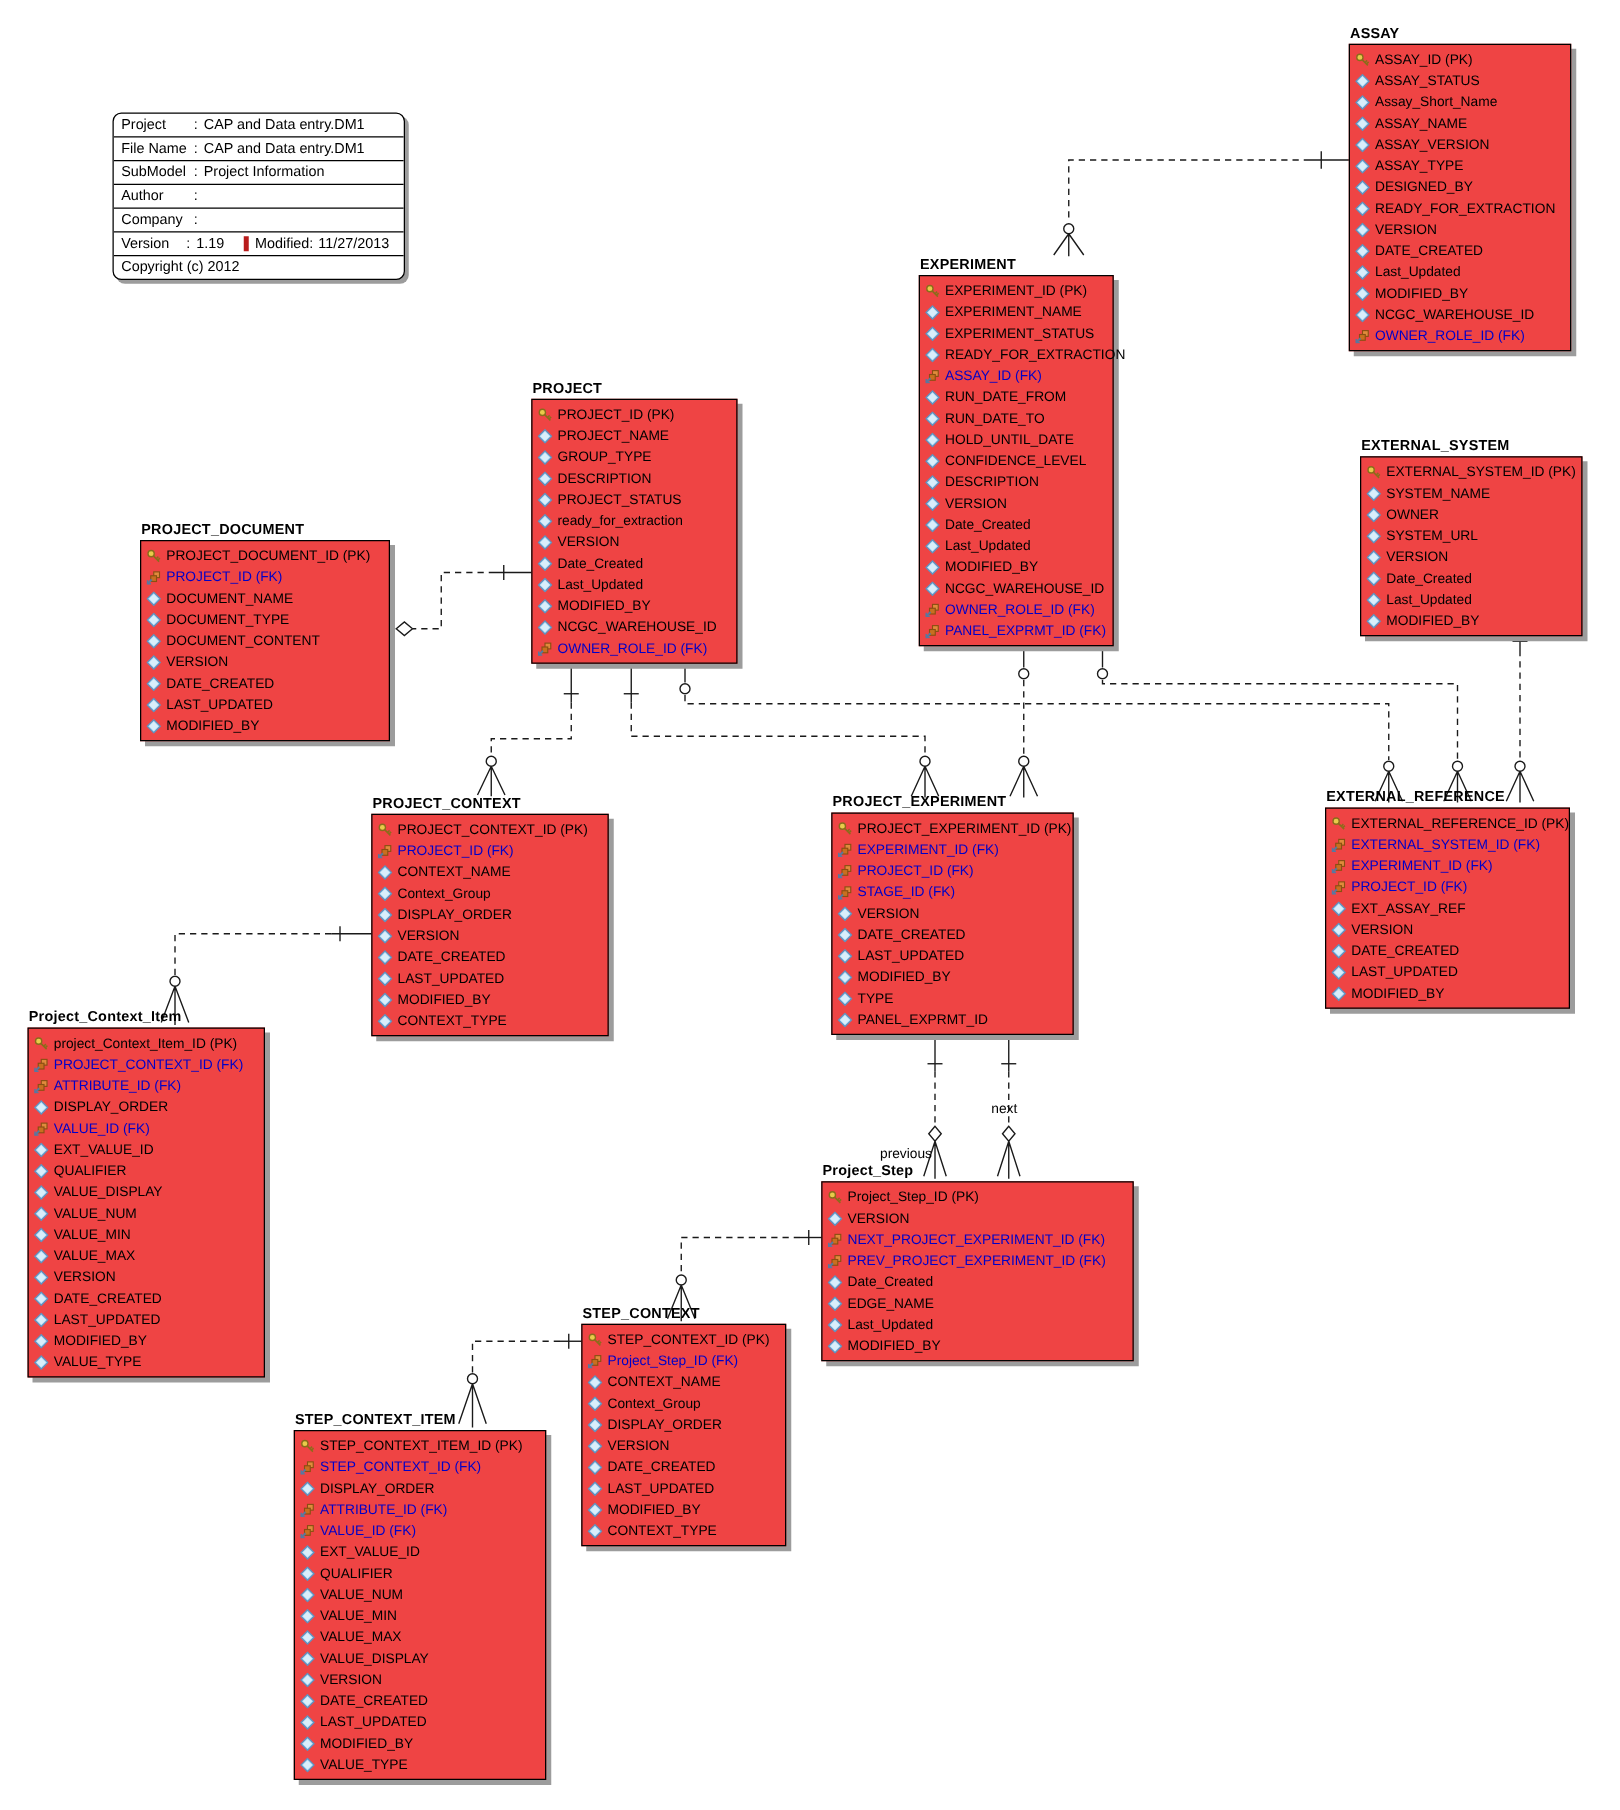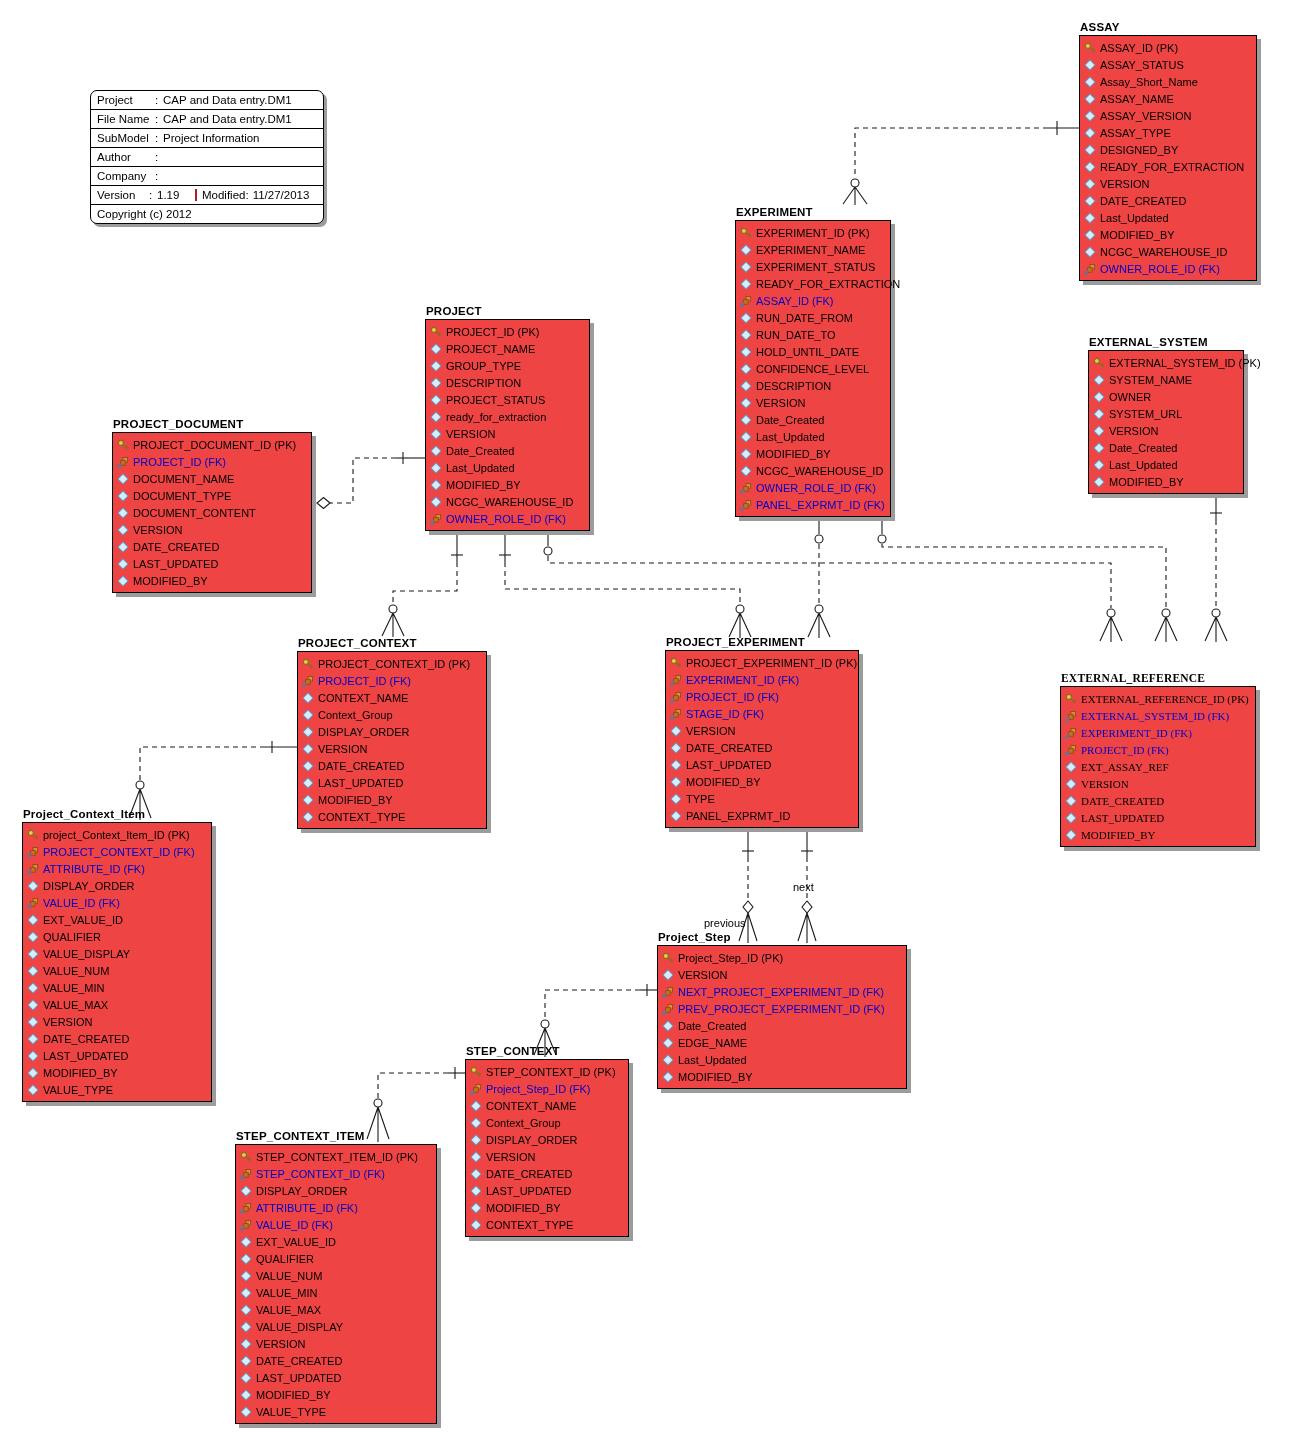--- a/index.html
+++ b/index.html
@@ -30,21 +30,21 @@
     border:1.6px solid #000;border-radius:7px;box-shadow:3px 3px 0 #9c9c9c;
     font-size:11.5px;overflow:hidden;
   }
   .info-row{display:flex;align-items:center;height:18px;border-bottom:1px solid #000;padding:0 0 0 6px;}
   .info-row:last-child{border-bottom:none;}
   .info-label{width:58px;flex:0 0 58px;}
   .info-colon{width:8px;flex:0 0 8px;}
   .info-value{white-space:nowrap;}
   .info-split{display:flex;padding:0;}
   .info-cell-l{display:flex;align-items:center;width:104px;flex:0 0 104px;padding-left:6px;box-sizing:border-box;}
-  .info-cell-r{display:flex;align-items:center;border-left:2px solid #b91c1c;padding-left:5px;flex:1;gap:4px;}
+  .info-cell-r{display:flex;align-items:center;border-left:4px solid #b91c1c;padding-left:5px;flex:1;gap:4px;}
   
   #wires{position:absolute;left:0;top:0;pointer-events:none;}
   .conn{stroke:#1a1a1a;stroke-width:1.1;fill:none;}
   .dash{stroke-dasharray:5 4;}
   .mark{fill:#ffffff;stroke:#1a1a1a;stroke-width:1.1;}
   .conn-label{
     position:absolute;font-size:11px;color:#000;background:transparent;white-space:nowrap;
   }
 </style>
 </head>
@@ -697,21 +697,21 @@
           <span class="f-icon">
             <svg width="12" height="12" viewBox="0 0 12 12">
               <path d="M6 0.8 L11.2 6 L6 11.2 L0.8 6 Z" fill="#B4DCF6" stroke="#5E92C0" stroke-width="1"></path>
               <path d="M6 2.4 L9.6 6 L6 9.6 L2.4 6 Z" fill="#D9EEFB"></path>
             </svg>
           </span>
           <span class="f-text">MODIFIED_BY</span>
         </div>
       </div>
     </div>
-  <div class="entity" style="left:1088px;top:336px;width:156px;">
+  <div class="entity" style="left:1088px;top:351px;width:178px;">
     <div class="ent-title">EXTERNAL_SYSTEM</div>
       <div class="ent-body">
         <div class="field-row">
           <span class="f-icon">
             <svg width="12" height="12" viewBox="0 0 12 12">
               <circle cx="3.9" cy="3.9" r="2.5" fill="#E9CB4A" stroke="#8A6D1A" stroke-width="1.1"></circle>
               <path d="M5.7 5.7 L10.3 10.3 M8 8 L9.7 6.3 M9.2 9.2 L10.9 7.5" fill="none" stroke="#8A6D1A" stroke-width="1.2"></path>
             </svg>
           </span>
           <span class="f-text">EXTERNAL_SYSTEM_ID (PK)</span>
@@ -972,21 +972,21 @@
           <span class="f-icon">
             <svg width="12" height="12" viewBox="0 0 12 12">
               <path d="M6 0.8 L11.2 6 L6 11.2 L0.8 6 Z" fill="#B4DCF6" stroke="#5E92C0" stroke-width="1"></path>
               <path d="M6 2.4 L9.6 6 L6 9.6 L2.4 6 Z" fill="#D9EEFB"></path>
             </svg>
           </span>
           <span class="f-text">PANEL_EXPRMT_ID</span>
         </div>
       </div>
     </div>
-  <div class="entity" style="left:1060px;top:672px;width:196px;font-family:Liberation Serif, serif;">
+  <div class="entity" style="left:1060px;top:632px;width:196px;">
     <div class="ent-title">EXTERNAL_REFERENCE</div>
       <div class="ent-body">
         <div class="field-row">
           <span class="f-icon">
             <svg width="12" height="12" viewBox="0 0 12 12">
               <circle cx="3.9" cy="3.9" r="2.5" fill="#E9CB4A" stroke="#8A6D1A" stroke-width="1.1"></circle>
               <path d="M5.7 5.7 L10.3 10.3 M8 8 L9.7 6.3 M9.2 9.2 L10.9 7.5" fill="none" stroke="#8A6D1A" stroke-width="1.2"></path>
             </svg>
           </span>
           <span class="f-text">EXTERNAL_REFERENCE_ID (PK)</span>

